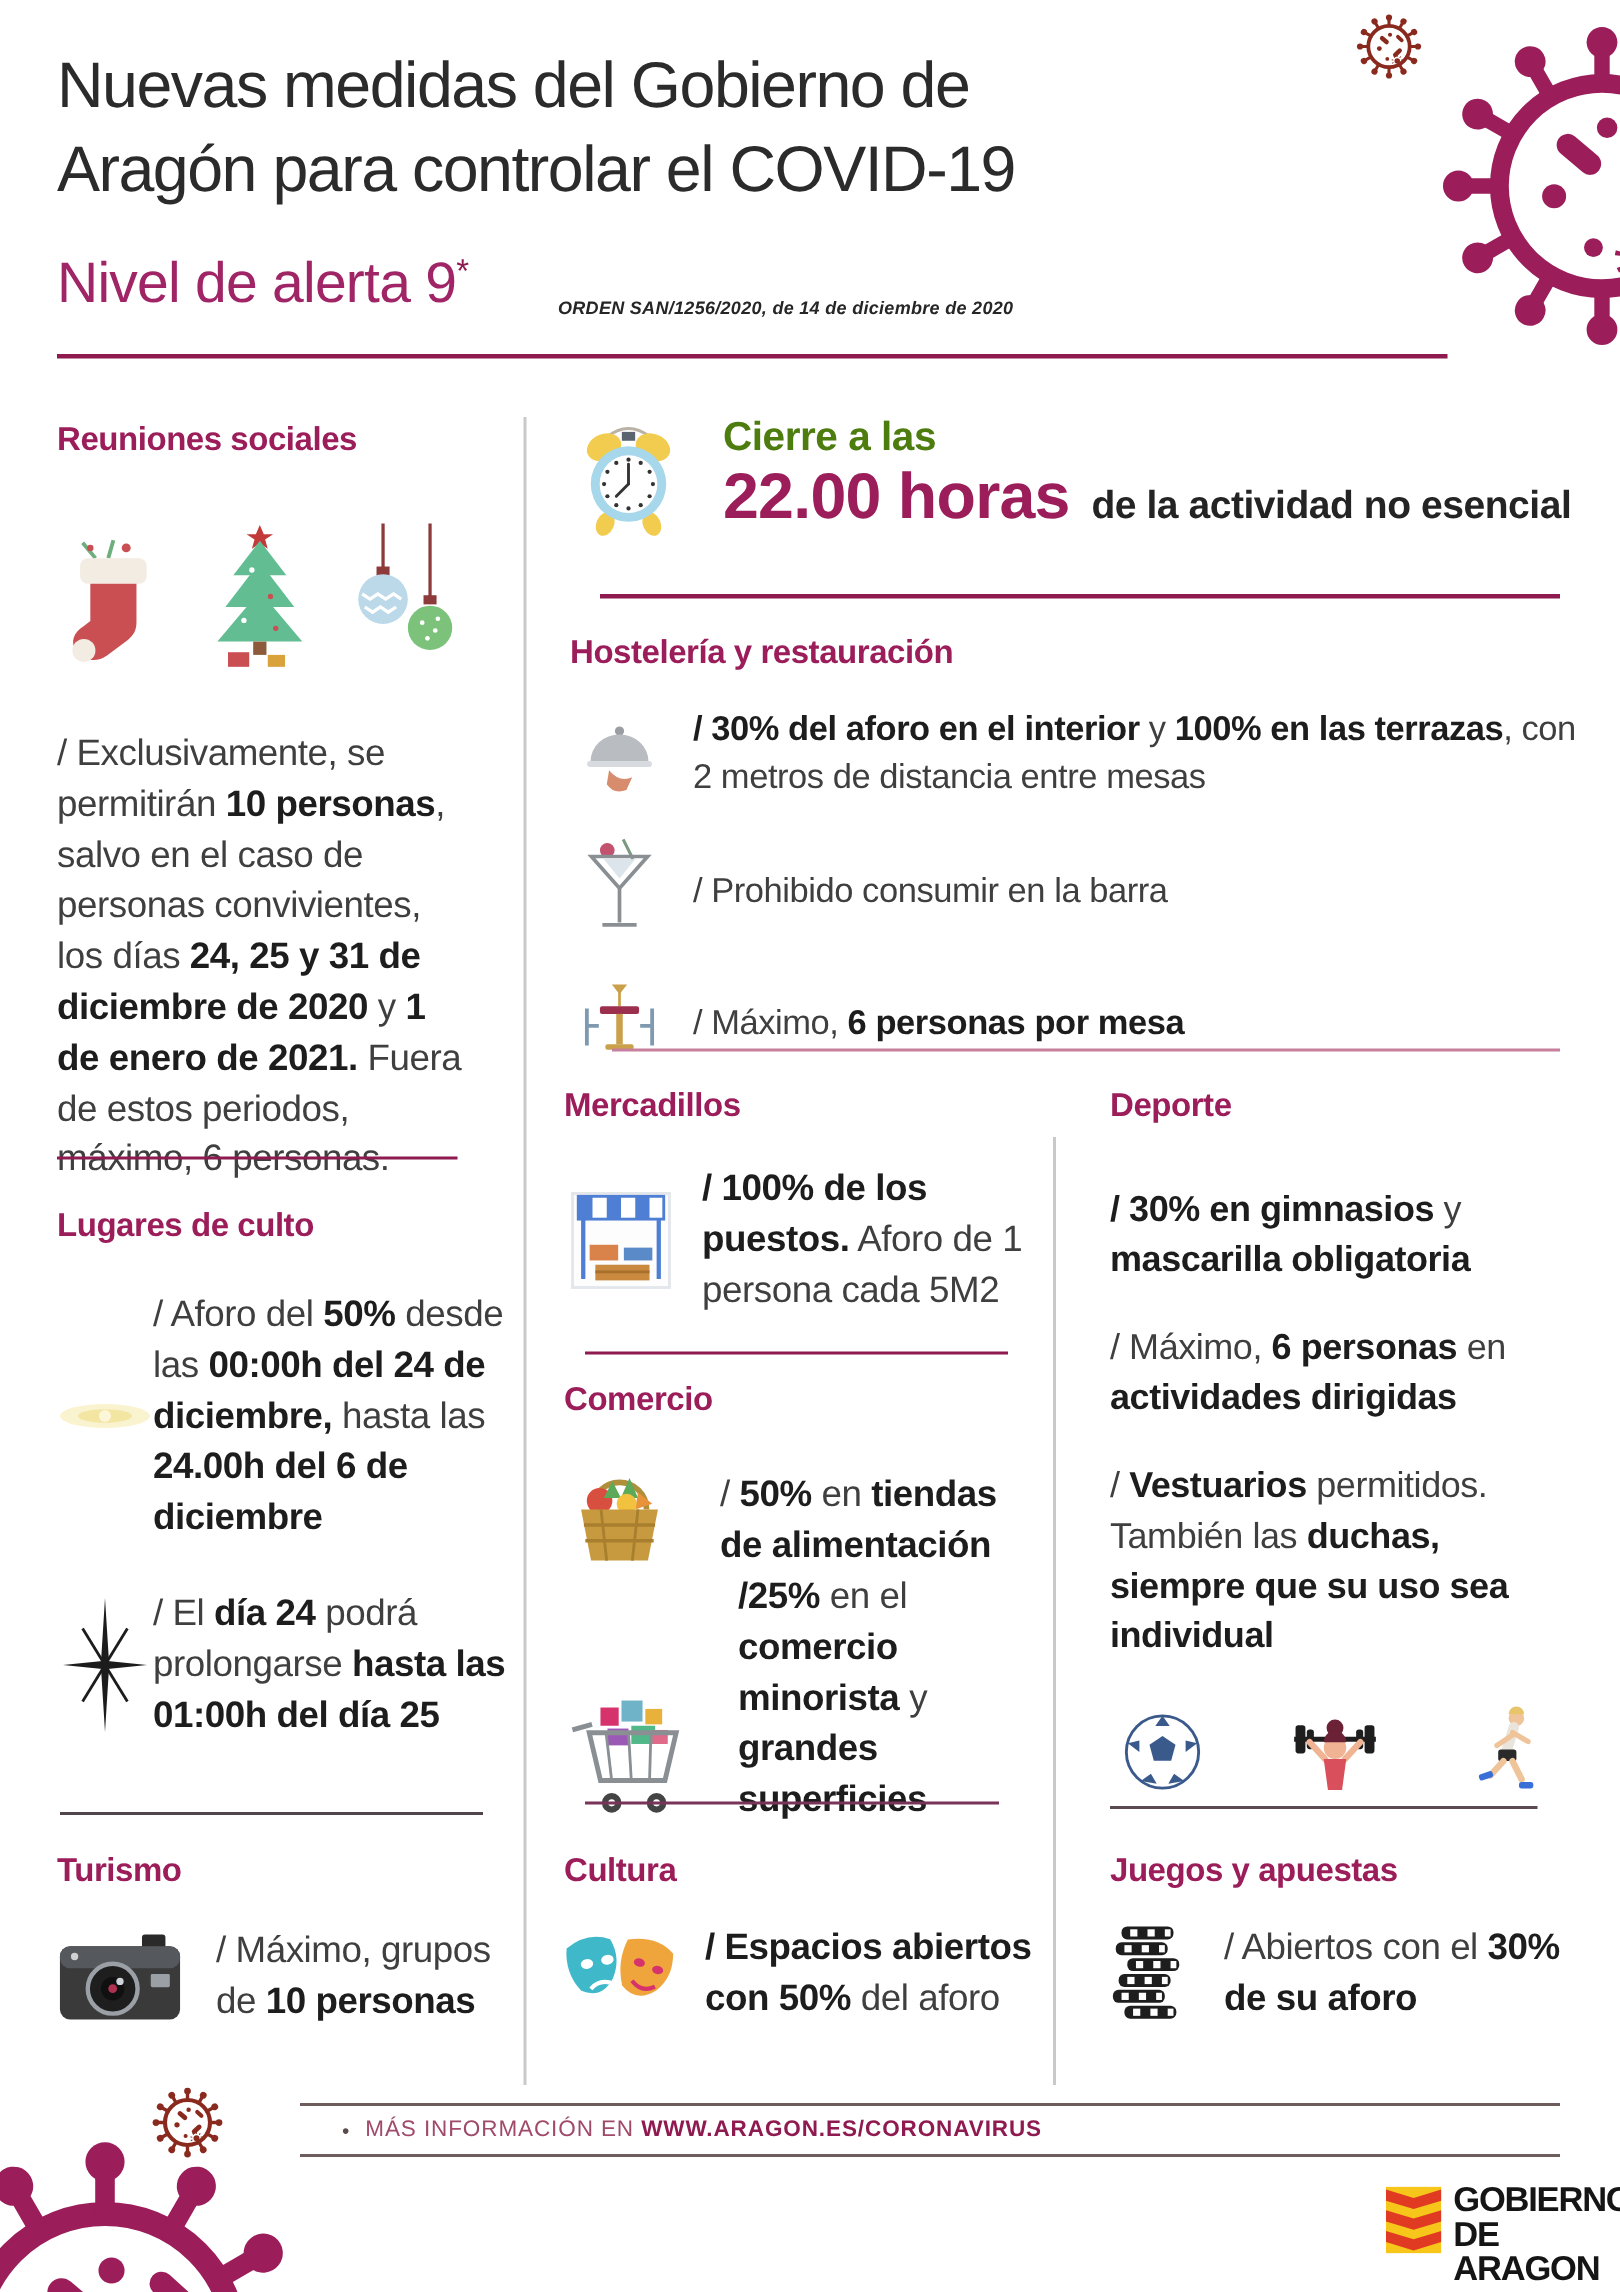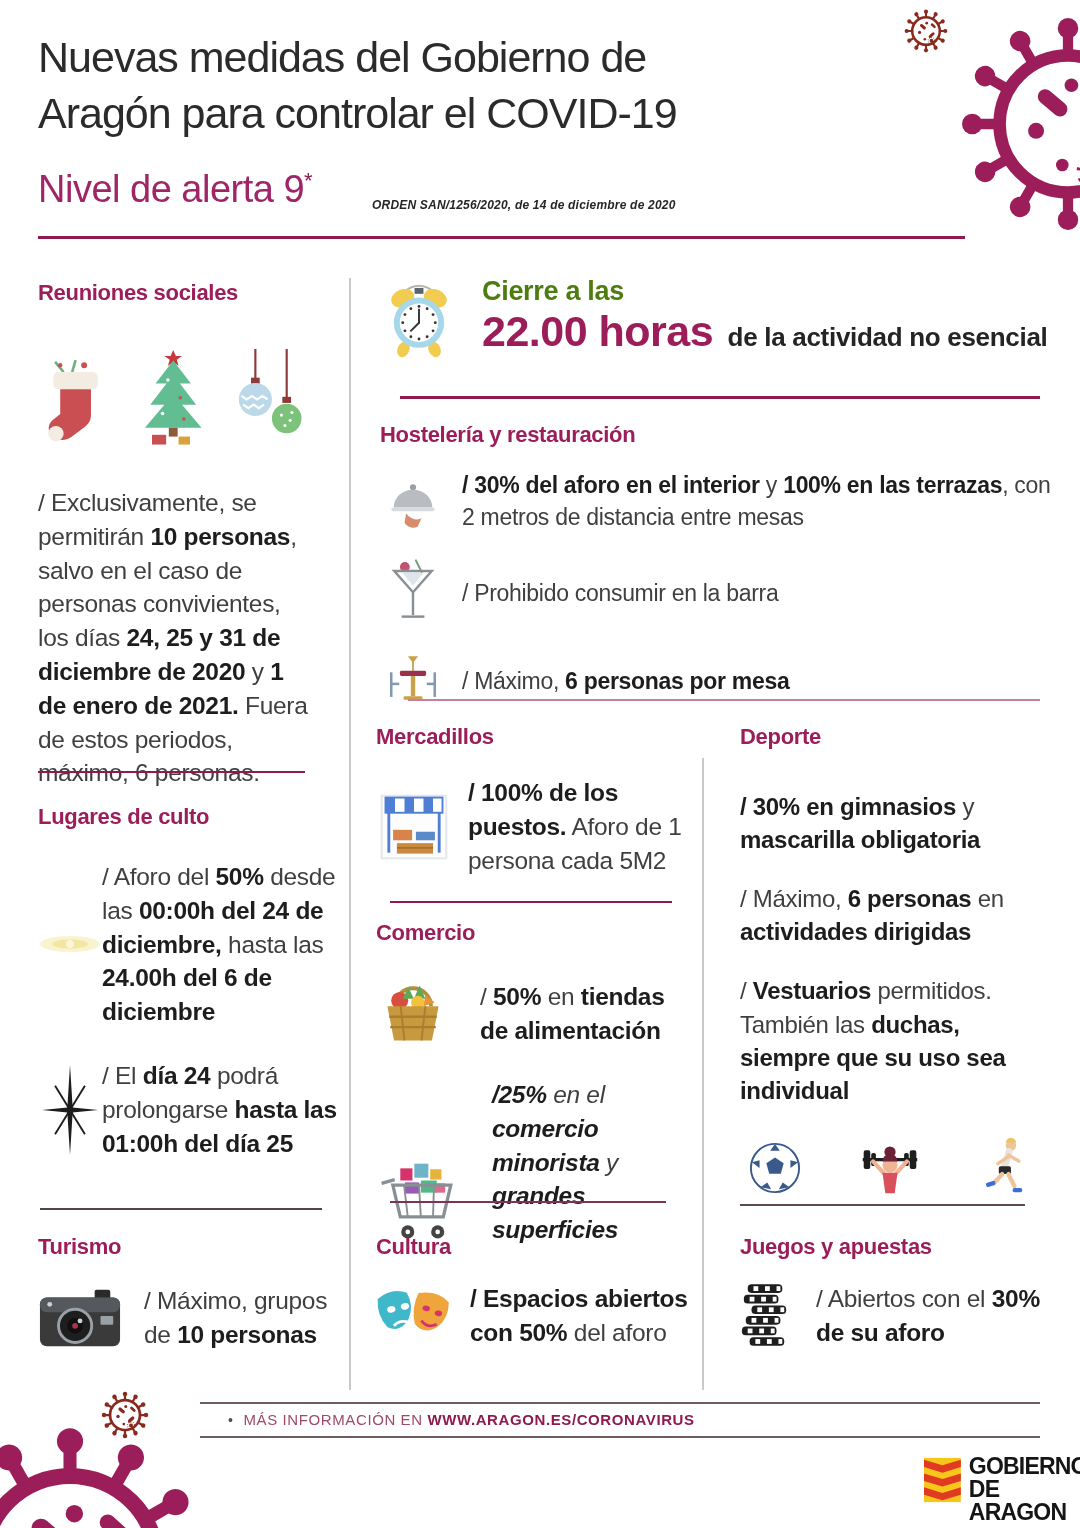--- a/index.html
+++ b/index.html
@@ -55,21 +55,21 @@
   .sec-host .rich{font-size:23px;}
   .hr-host{left:408px;top:699px;width:632px;height:2px;background:#c77f9b;}
 
   
   .sec-mercadillos{left:376px;top:724px;width:310px;}
   .sec-mercadillos .item{margin-top:26px;gap:16px;}
   .hr-mid1{left:390px;top:901px;width:282px;height:2px;}
   .sec-comercio{left:376px;top:920px;width:312px;}
   .sec-comercio .item{gap:30px;align-items:flex-end;}
   .sec-comercio .item.first{margin-top:28px;}
-  .sec-comercio .item.second{margin-top:30px;font-style:italic;}
+  .sec-comercio .item.second{}
   .hr-mid2{left:390px;top:1201px;width:276px;height:2px;background:#7a3457;}
   .sec-cultura{left:376px;top:1234px;width:324px;}
   .cultura-row{display:flex;align-items:center;gap:16px;margin-top:22px;}
 
   
   .sec-deporte{left:740px;top:724px;width:298px;}
   .sec-deporte .rich{font-size:24px;}
   .dep-b1{margin-top:40px;}
   .dep-b2{margin-top:26px;}
   .dep-b3{margin-top:26px;}

